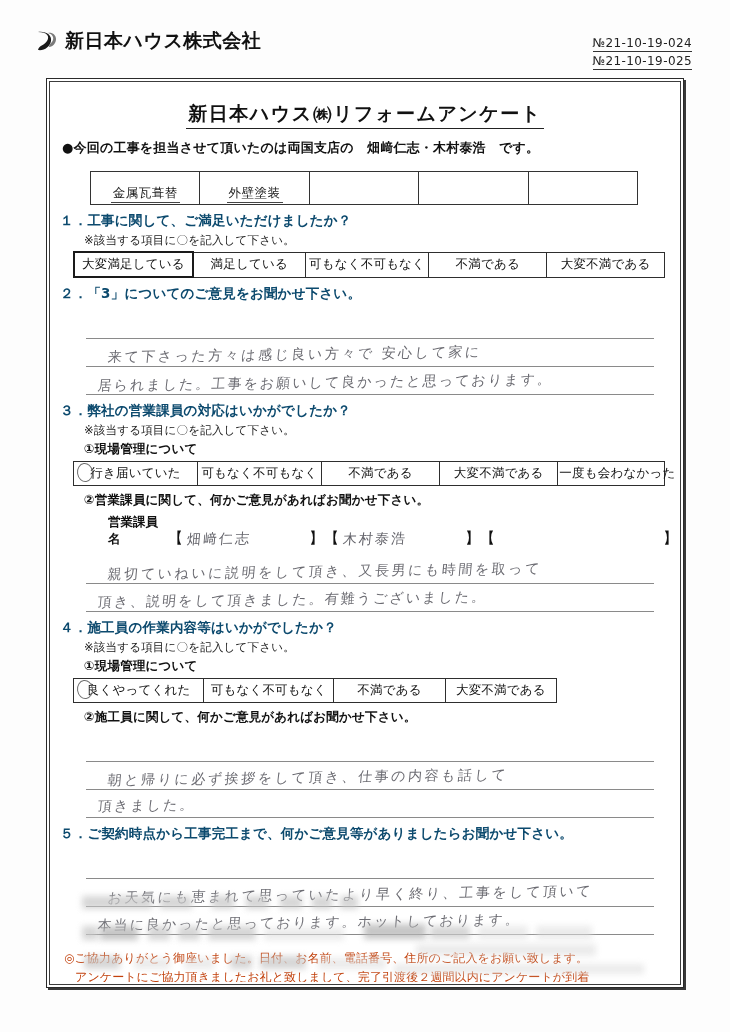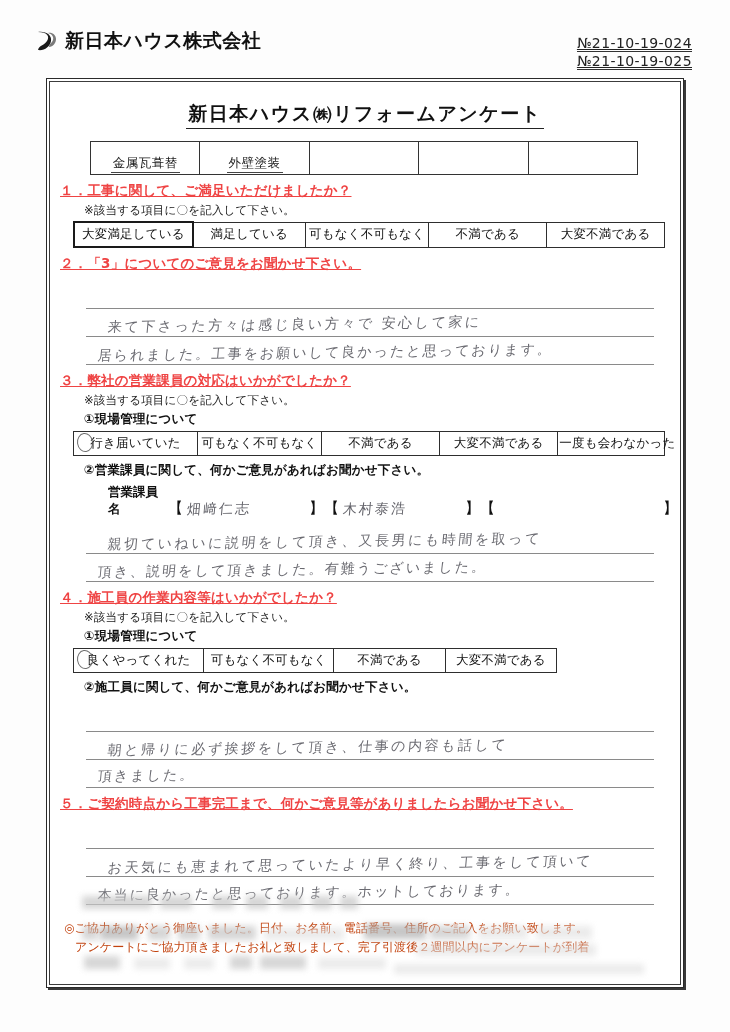--- a/index.html
+++ b/index.html
@@ -45,25 +45,24 @@
     color: #111;
     white-space: nowrap;
   }
 
   
   #doc-numbers {
     position: absolute;
     right: 38px;
     top: 36px;
     text-align: left;
-    font-size: 14px;
+    font-size: 12px;
     line-height: 15px;
     letter-spacing: 0.4px;
     color: #222;
-    text-decoration: underline;
   }
   #doc-numbers .docno {
     border-bottom: 1px solid #333;
     display: block;
     padding-bottom: 0px;
     margin-bottom: 2px;
     white-space: nowrap;
   }
 
   
@@ -136,22 +135,21 @@
     font-size: 12.5px;
     letter-spacing: 0.5px;
   }
 
   
   .q {
     font-size: 13.5px;
     font-weight: bold;
     margin: 7px 0 0 8px;
     letter-spacing: 0.2px;
-    color: #ef4444;
-    text-decoration: underline;
+    color: #0c4a6e;
   }
   .note {
     font-size: 11.5px;
     margin: 3px 0 0 32px;
     color: #1c1c1c;
     letter-spacing: 0.2px;
   }
   .subq {
     font-size: 12.5px;
     font-weight: bold;
@@ -308,20 +306,21 @@
   <div id="doc-numbers">
     <span class="docno">№21-10-19-024</span>
     <span class="docno">№21-10-19-025</span>
   </div>
 
   <div id="frame">
     <div id="inner">
 
       <div class="form-title"><span>新日本ハウス㈱リフォームアンケート</span></div>
 
+      <div class="lead-line">●今回の工事を担当させて頂いたのは両国支店の　畑﨑仁志・木村泰浩　です。</div>
 
       <table class="worktype-table">
         <tbody>
             <tr>
           <td><span class="hw">金属瓦葺替</span></td>
           <td><span class="hw">外壁塗装</span></td>
           <td><span></span></td>
           <td><span></span></td>
           <td><span></span></td>
         </tr>

